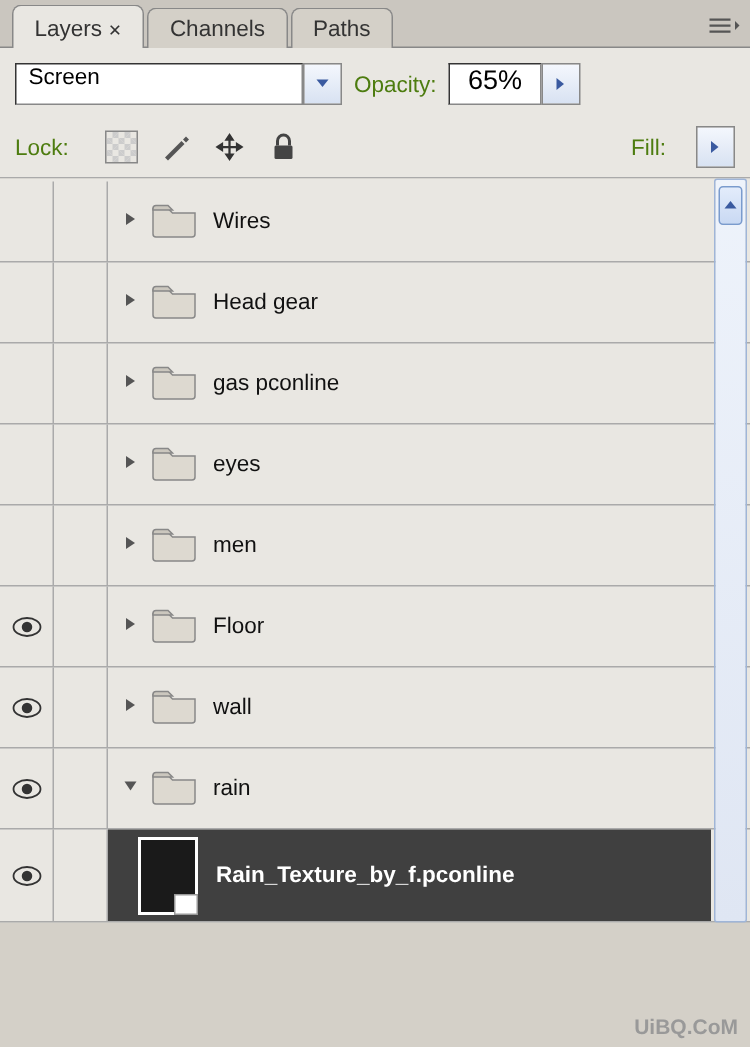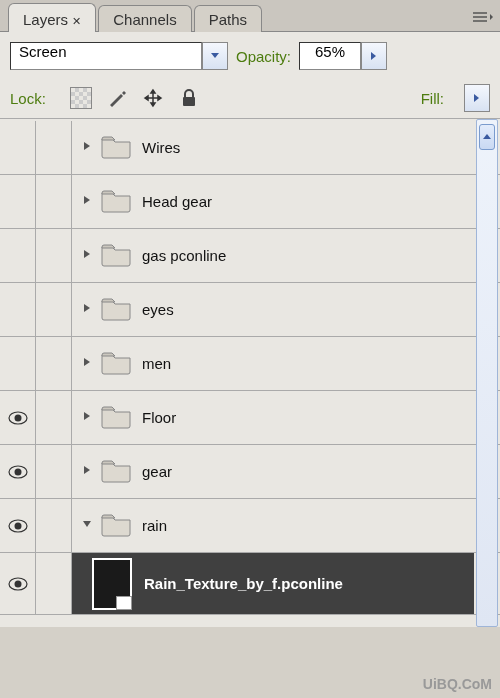--- a/index.html
+++ b/index.html
@@ -14,28 +14,28 @@
 .menu-btn { position: absolute; right: 6px; top: 10px; cursor: pointer; }
 .menu-btn svg { width: 22px; height: 14px; }
 .controls { background: #e9e7e2; padding: 10px 10px 6px; border-bottom: 1px solid #aaa; }
 .row1 { display: flex; align-items: center; gap: 8px; margin-bottom: 14px; }
 .blend-select { flex: 0 0 218px; display: flex; }
 .blend-input { flex: 1; height: 28px; border: 1px inset #888; background: #fff; padding: 0 8px; font-size: 15px; }
 .dd-btn { width: 26px; height: 28px; border: 1px solid #888; background: linear-gradient(#f4f7fd,#d8e2f2); display: flex; align-items: center; justify-content: center; cursor: pointer; }
 .dd-btn svg { width: 10px; height: 8px; }
 .label { font-size: 15px; color: #4d7c0f; }
 .pct-box { display: flex; }
-.pct-input { width: 62px; height: 28px; border: 1px inset #888; background: #fff; text-align: center; font-size: 15px; }
+.pct-input { width: 62px; height: 28px; border: 1px inset #888; background: #fff; text-align: center; font-size: 18px; }
 .step-btn { width: 26px; height: 28px; border: 1px solid #888; background: linear-gradient(#f4f7fd,#d8e2f2); display: flex; align-items: center; justify-content: center; cursor: pointer; }
 .step-btn svg { width: 8px; height: 10px; }
 .row2 { display: flex; align-items: center; gap: 20px; }
 .lock-icons { display: flex; gap: 14px; margin-left: 4px; }
 .lock-icons span { display: inline-flex; align-items: center; justify-content: center; width: 22px; height: 22px; }
 .spacer { flex: 1; }
-.layers-list { background: #e9e7e2; padding: 2px 0 12px; position: relative; }
+.layers-list { background: #e9e7e2; padding: 2px 0 0; position: relative; }
 .scrollbar { position: absolute; right: 2px; top: 0; bottom: 0; width: 22px; background: linear-gradient(#eef3fb,#dfe6f3); border: 1px solid #9fb5d8; border-radius: 2px; }
 .scrollbar .thumb { position: absolute; top: 4px; left: 2px; right: 2px; height: 26px; background: linear-gradient(#e3ecfb,#c9d9f3); border: 1px solid #7a9bcd; border-radius: 3px; cursor: pointer; }
 .scrollbar .thumb .arrow { display:flex;align-items:center;justify-content:center;height:100%;}
 .layer-row { display: flex; align-items: center; height: 54px; border-bottom: 1px solid #aaa; padding-right: 26px; }
 .vis-cell { width: 36px; height: 100%; border-right: 1px solid #aaa; display: flex; align-items: center; justify-content: center; cursor: pointer; }
 .eye { width: 20px; height: 14px; }
 .link-cell { width: 36px; height: 100%; border-right: 1px solid #aaa; display: flex; align-items: center; justify-content: center; cursor: pointer; }
 .tri { margin-left: 8px; margin-right: 6px; cursor: pointer; }
 .folder { margin-right: 10px; }
 .folder svg { width: 32px; height: 26px; }
@@ -229,21 +229,21 @@
         </div>
         <div class="link-cell"></div>
         <div class="content">
           <span class="tri"><svg width="14" height="14">
               <path d="M4 3l6 4-6 4z" fill="#555"></path>
             </svg></span>
           <span class="folder"><svg viewBox="0 0 32 26">
               <path d="M2 6h10l3 3h15v14a2 2 0 01-2 2H4a2 2 0 01-2-2z" fill="#ddd9d0" stroke="#888"></path>
               <path d="M2 6a2 2 0 012-2h8l3 3H2z" fill="#cbc7be" stroke="#888"></path>
             </svg></span>
-          <span class="layer-name">gear</span>
+          <span class="layer-name">wall</span>
         </div>
       </div>
       <div class="layer-row">
         <div class="vis-cell">
           <svg class="eye" viewBox="0 0 20 14">
             <ellipse cx="10" cy="7" rx="9" ry="6" fill="none" stroke="#333" stroke-width="1.2"></ellipse>
             <circle cx="10" cy="7" r="3.5" fill="#333"></circle>
           </svg>
         </div>
         <div class="link-cell"></div>

